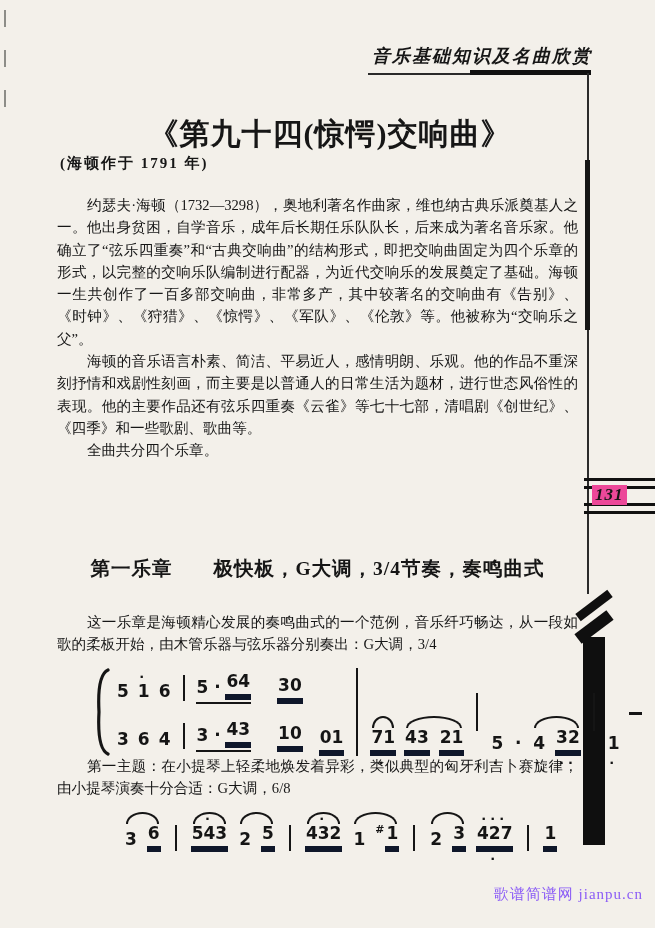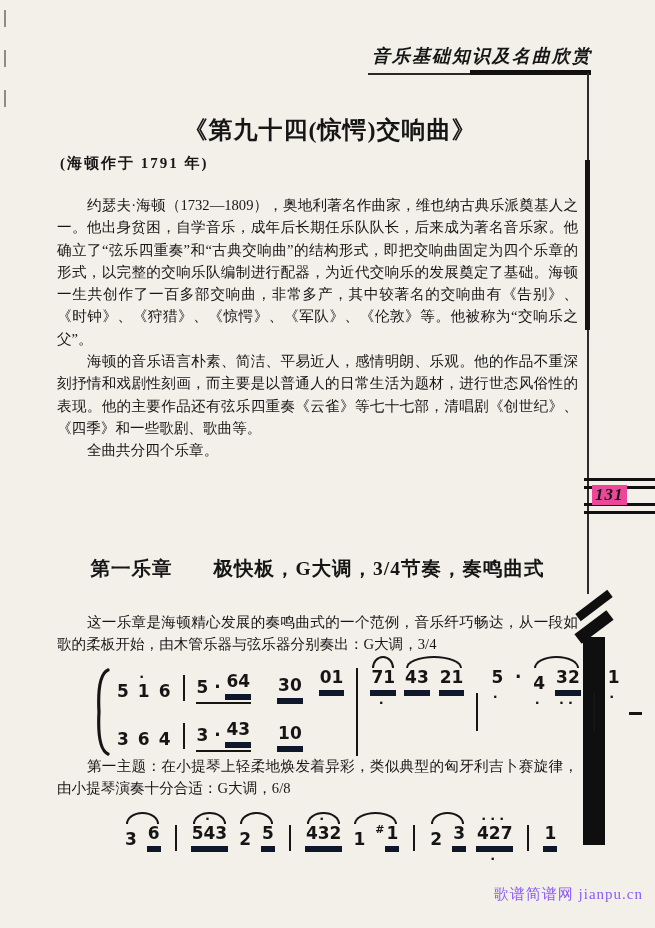--- a/index.html
+++ b/index.html
@@ -30,21 +30,21 @@
   .page-tab{position:absolute;left:584px;top:478px;width:71px;height:36px;}
   .page-tab .tabline{position:absolute;left:0;right:0;height:2.5px;background:#111;}
   .page-tab .num{
     position:absolute;left:8px;top:7px;
     font-size:17px;font-weight:bold;font-style:italic;
     background:#ec4899;padding:0 3px;letter-spacing:1px;
   }
   
   .main-title{
     position:absolute;left:60px;top:114px;width:540px;
-    text-align:center;font-size:24px;font-weight:bold;letter-spacing:1px;
+    text-align:center;font-size:30px;font-weight:bold;letter-spacing:1px;
   }
   .sub-title{
     position:absolute;left:60px;top:154px;width:540px;
     text-align:left;font-size:15px;font-weight:600;letter-spacing:2px;
   }
   
   .bodytext{
     position:absolute;left:57px;width:521px;
     font-size:14.6px;line-height:22.3px;
     text-align:justify;text-justify:inter-ideograph;
@@ -56,21 +56,21 @@
     text-align:center;font-size:19.5px;font-weight:bold;letter-spacing:1px;
   }
   .p5{top:611px;}
   .p6{top:755px;}
   
   .music{position:absolute;display:flex;align-items:center;}
   .music1{left:94px;top:664px;height:96px;gap:6px;}
   .music2{left:124px;top:812px;height:52px;gap:10px;}
   .voices{display:flex;flex-direction:column;gap:16px;}
   .mrow{display:flex;align-items:flex-end;gap:7px;}
-  .mcont{display:flex;align-items:flex-start;gap:8px;margin-left:10px;}
+  .mcont{display:flex;align-items:flex-end;gap:8px;margin-left:10px;}
   .note{position:relative;min-width:12px;text-align:center;
         font-family:"DejaVu Sans","Liberation Sans",sans-serif;
         font-size:17px;font-weight:bold;line-height:1.15;color:#151515;}
   .note .txt{display:inline-block;padding:0 1px 2px;}
   .note .txt.u1{border-bottom:6px solid #0f172a;}
   .sharp{font-size:11px;position:relative;top:-6px;margin-right:1px;}
   .dots{position:absolute;left:50%;transform:translateX(-50%);
         font-size:13px;font-weight:bold;line-height:4px;letter-spacing:4px;white-space:nowrap;}
   .dots.da{top:-7px;}
   .dots.db{bottom:-9px;}
@@ -116,21 +116,21 @@
     <div class="tabline" style="top:8px"></div>
     <div class="tabline" style="top:25px"></div>
     <div class="tabline" style="top:33px"></div>
     <span class="num">131</span>
   </div>
 
   <div class="main-title">《第九十四(惊愕)交响曲》</div>
   <div class="sub-title">(海顿作于 1791 年)</div>
 
   <div class="bodytext flow">
-    <p>约瑟夫·海顿（1732—1809），奥地利著名作曲家，维也纳古典乐派奠基人之一。他出身贫困，自学音乐，成年后长期任乐队队长，后来成为著名音乐家。他确立了“弦乐四重奏”和“古典交响曲”的结构形式，即把交响曲固定为四个乐章的形式，以完整的交响乐队编制进行配器，为近代交响乐的发展奠定了基础。海顿一生共创作了一百多部交响曲，非常多产，其中较著名的交响曲有《告别》、《时钟》、《狩猎》、《惊愕》、《军队》、《伦敦》等。他被称为“交响乐之父”。</p>
+    <p>约瑟夫·海顿（1732—3298），奥地利著名作曲家，维也纳古典乐派奠基人之一。他出身贫困，自学音乐，成年后长期任乐队队长，后来成为著名音乐家。他确立了“弦乐四重奏”和“古典交响曲”的结构形式，即把交响曲固定为四个乐章的形式，以完整的交响乐队编制进行配器，为近代交响乐的发展奠定了基础。海顿一生共创作了一百多部交响曲，非常多产，其中较著名的交响曲有《告别》、《时钟》、《狩猎》、《惊愕》、《军队》、《伦敦》等。他被称为“交响乐之父”。</p>
     <p>海顿的音乐语言朴素、简洁、平易近人，感情明朗、乐观。他的作品不重深刻抒情和戏剧性刻画，而主要是以普通人的日常生活为题材，进行世态风俗性的表现。他的主要作品还有弦乐四重奏《云雀》等七十七部，清唱剧《创世纪》、《四季》和一些歌剧、歌曲等。</p>
     <p>全曲共分四个乐章。</p>
   </div>
 
   <div class="movement-heading">第一乐章　　极快板，G大调，3/4节奏，奏鸣曲式</div>
 
   <div class="bodytext p5">
     <p>这一乐章是海顿精心发展的奏鸣曲式的一个范例，音乐纤巧畅达，从一段如歌的柔板开始，由木管乐器与弦乐器分别奏出：G大调，3/4</p>
   </div>
 

